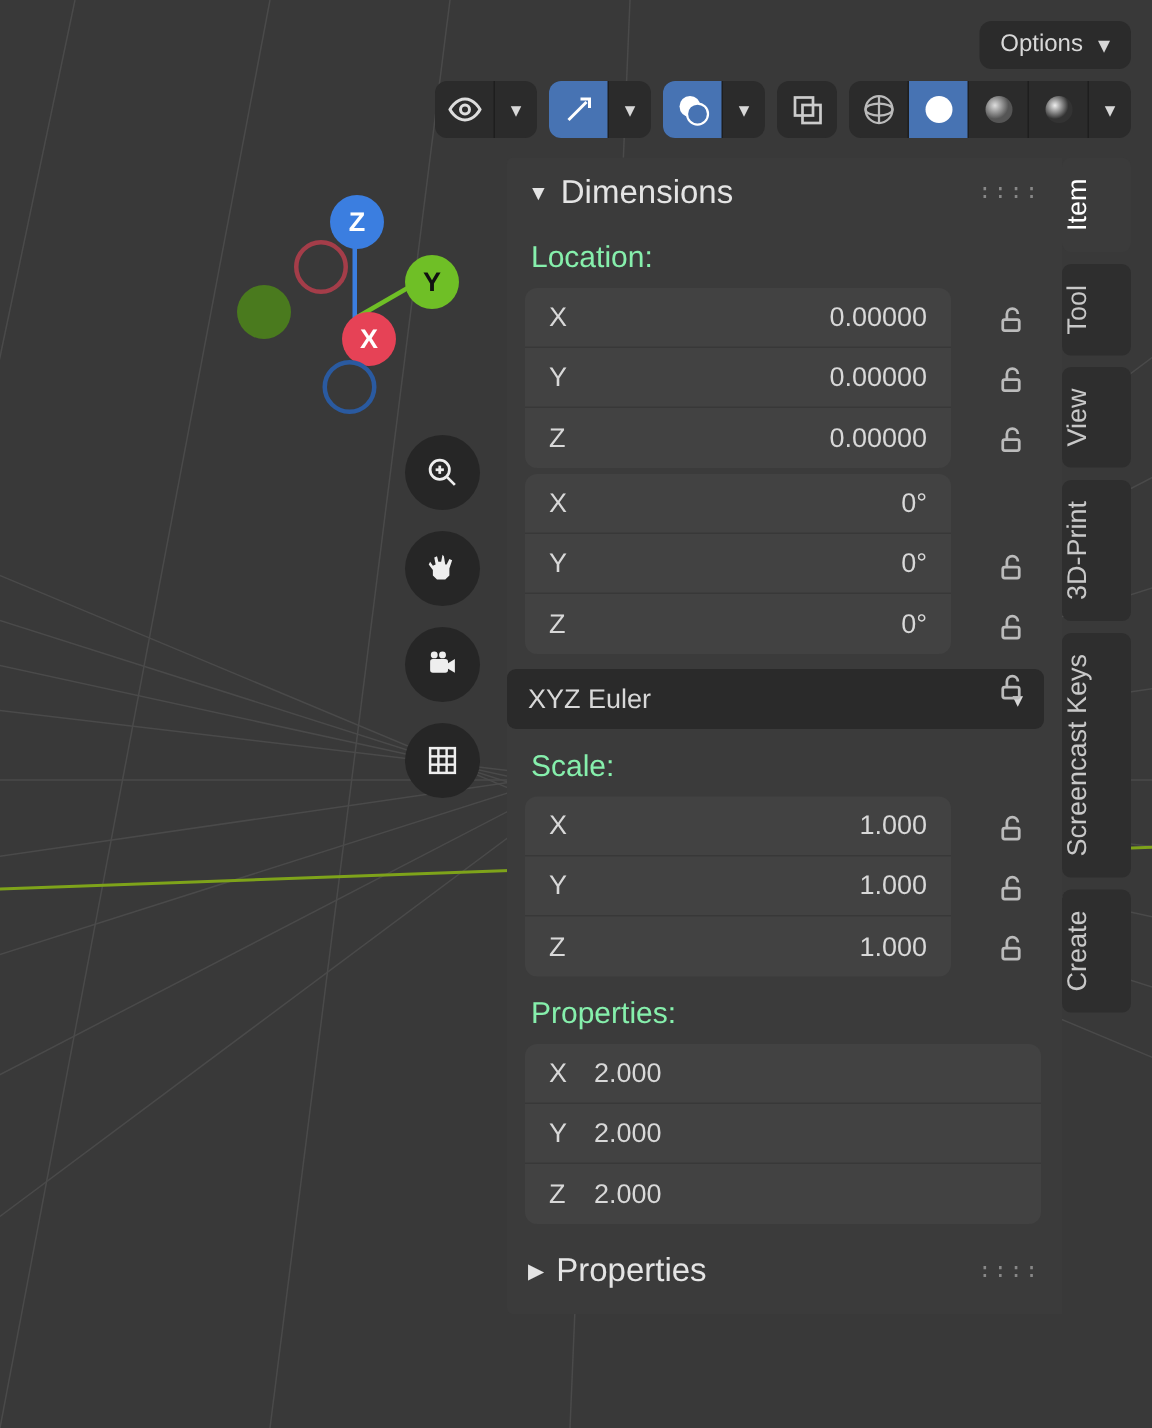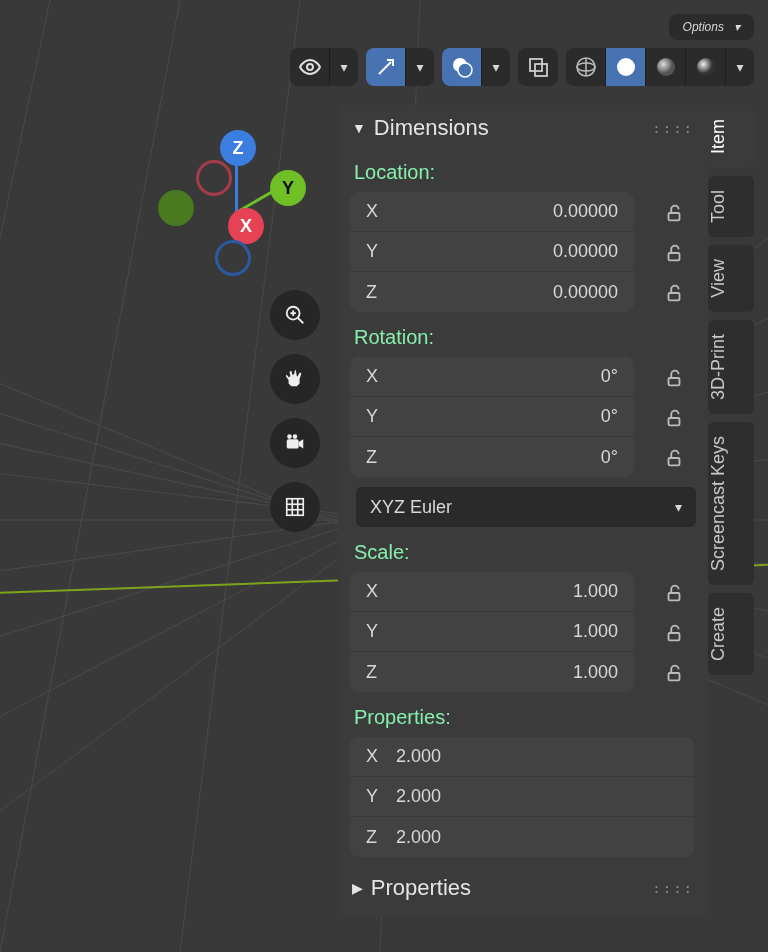--- a/index.html
+++ b/index.html
@@ -29,26 +29,25 @@
     display: flex;
     flex-direction: column;
     align-items: flex-end;
     gap: 8px;
   }
   .options-btn {
     background: #2b2b2b;
     color: #d8d8d8;
     border-radius: 8px;
     padding: 6px 14px;
-    font-size: 12px;
+    font-size: 16px;
     display: flex;
     align-items: center;
     gap: 10px;
     cursor: pointer;
-    font-style: italic;
   }
   .toolbar-row {
     display: flex;
     gap: 8px;
     align-items: center;
   }
   .tb-grp {
     display: flex;
     background: #2b2b2b;
     border-radius: 8px;
@@ -173,21 +172,21 @@
     gap: 0;
   }
   .lock {
     width: 40px; height: 40px;
     display:flex; align-items:center; justify-content:center;
     color:#b5b5b5;
     cursor:pointer;
   }
 
   .dropdown {
-    margin: 10px 12px 4px 18px;
+    margin: 10px 12px 4px 0;
     background: #2a2a2a;
     border-radius: 6px;
     height: 40px;
     display:flex; align-items:center;
     padding: 0 14px;
     cursor: pointer;
   }
   .dropdown .chev { margin-left:auto; font-size:14px; }
 
   
@@ -426,21 +425,20 @@
       <div class="lock">
           <svg class="icon" viewBox="0 0 24 24" fill="none" stroke="#bbb" stroke-width="2">
             <rect x="6" y="12" width="12" height="8" rx="1.5"></rect>
             <path d="M9 12V8a4 4 0 0 1 8 0"></path>
           </svg>
         </div>
     </div>
   </div>
 
   <div class="section-wrap">
-    <div class="section-label">Rotation:</div>
     <div class="fields">
       <div class="field-row">
         <span class="field-axis">X</span>
         <span class="field-val">0°</span>
       </div>
       <div class="field-row">
         <span class="field-axis">Y</span>
         <span class="field-val">0°</span>
       </div>
       <div class="field-row">

